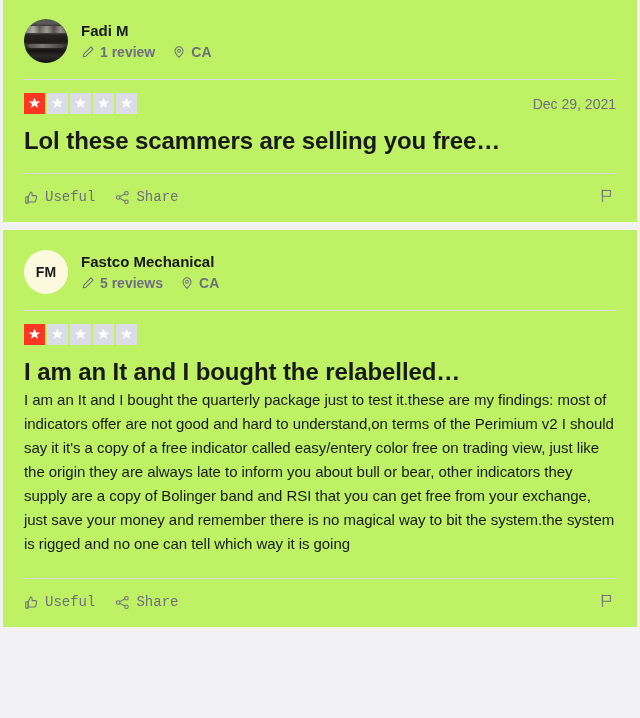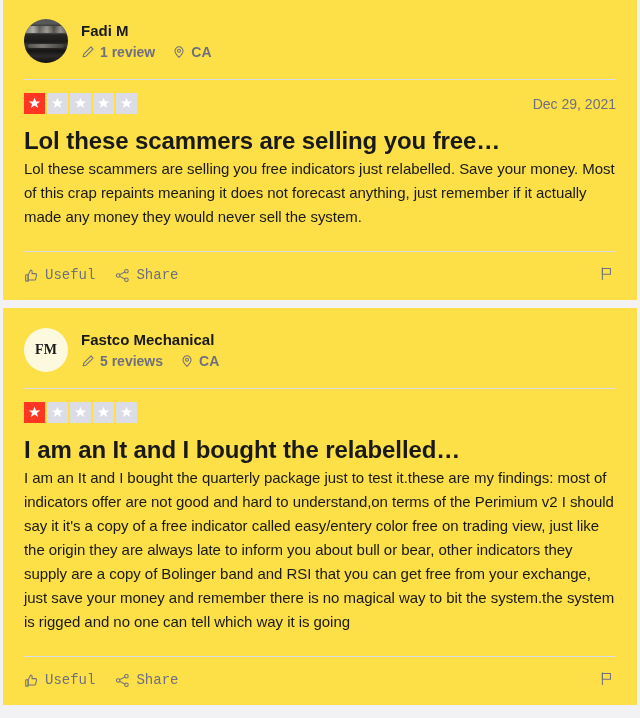--- a/index.html
+++ b/index.html
@@ -20,21 +20,21 @@
     width: 640px;
     height: 718px;
     background: #f2f2f5;
     display: flex;
     flex-direction: column;
     gap: 8px;
   }
 
   
   .review-card {
-    background: #fde047;
+    background: #bef264;
     margin: 0 3px;
     padding: 20px 21px 0 21px;
     position: relative;
   }
   .review-card.first { padding-top: 19px; }
 
   
   .consumer {
     display: flex;
     align-items: center;
@@ -42,21 +42,20 @@
     padding-bottom: 16px;
   }
 
   .avatar {
     width: 44px;
     height: 44px;
     border-radius: 50%;
     flex: 0 0 44px;
     overflow: hidden;
     position: relative;
-    font-family: Liberation Serif, serif;
   }
 
   
   .avatar.photo {
     background:
       linear-gradient(176deg, rgba(255,255,255,0.16) 0%, rgba(255,255,255,0.0) 26%),
       linear-gradient(to bottom,
         #3a3a3a 0%, #4a4a48 10%, #2a2a29 17%,
         #56544e 24%, #6a6762 29%, #262524 36%,
         #1b1b1a 52%, #3c3a36 60%, #141413 72%,
@@ -263,21 +262,20 @@
         <span class="star off">
           <svg width="13" height="13" viewBox="0 0 24 24" fill="#ffffff">
               <path d="M12 1.5l2.9 7h7.6l-6.1 4.6 2.3 7.4-6.7-4.6-6.7 4.6 2.3-7.4L1.5 8.5h7.6z"></path>
             </svg>
         </span>
       </div>
       <span class="review-date">Dec 29, 2021</span>
     </div>
 
     <h2 class="review-title">Lol these scammers are selling you free…</h2>
-    <p class="review-text">Lol these scammers are selling you free indicators just relabelled. Save your money. Most of this crap repaints meaning it does not forecast anything, just remember if it actually made any money they would never sell the system.</p>
 
     <div class="card-footer-divider"></div>
 
     <div class="card-footer">
       <div class="footer-actions">
         <button class="action-btn">
           <span>
             <svg width="15" height="15" viewBox="0 0 16 16" fill="none" stroke="#6f6f80" stroke-width="1.1" stroke-linecap="round" stroke-linejoin="round">
               <path d="M4.4 7.1h-1.8a.8.8 0 0 0-.8.8v5.3a.8.8 0 0 0 .8.8h1.8z"></path>
               <path d="M4.4 7.1l2.7-4.9c.8 0 1.5.6 1.5 1.4v2.4h3.6c.8 0 1.4.8 1.2 1.6l-1 4.3a1.3 1.3 0 0 1-1.3 1h-6.7z"></path>

